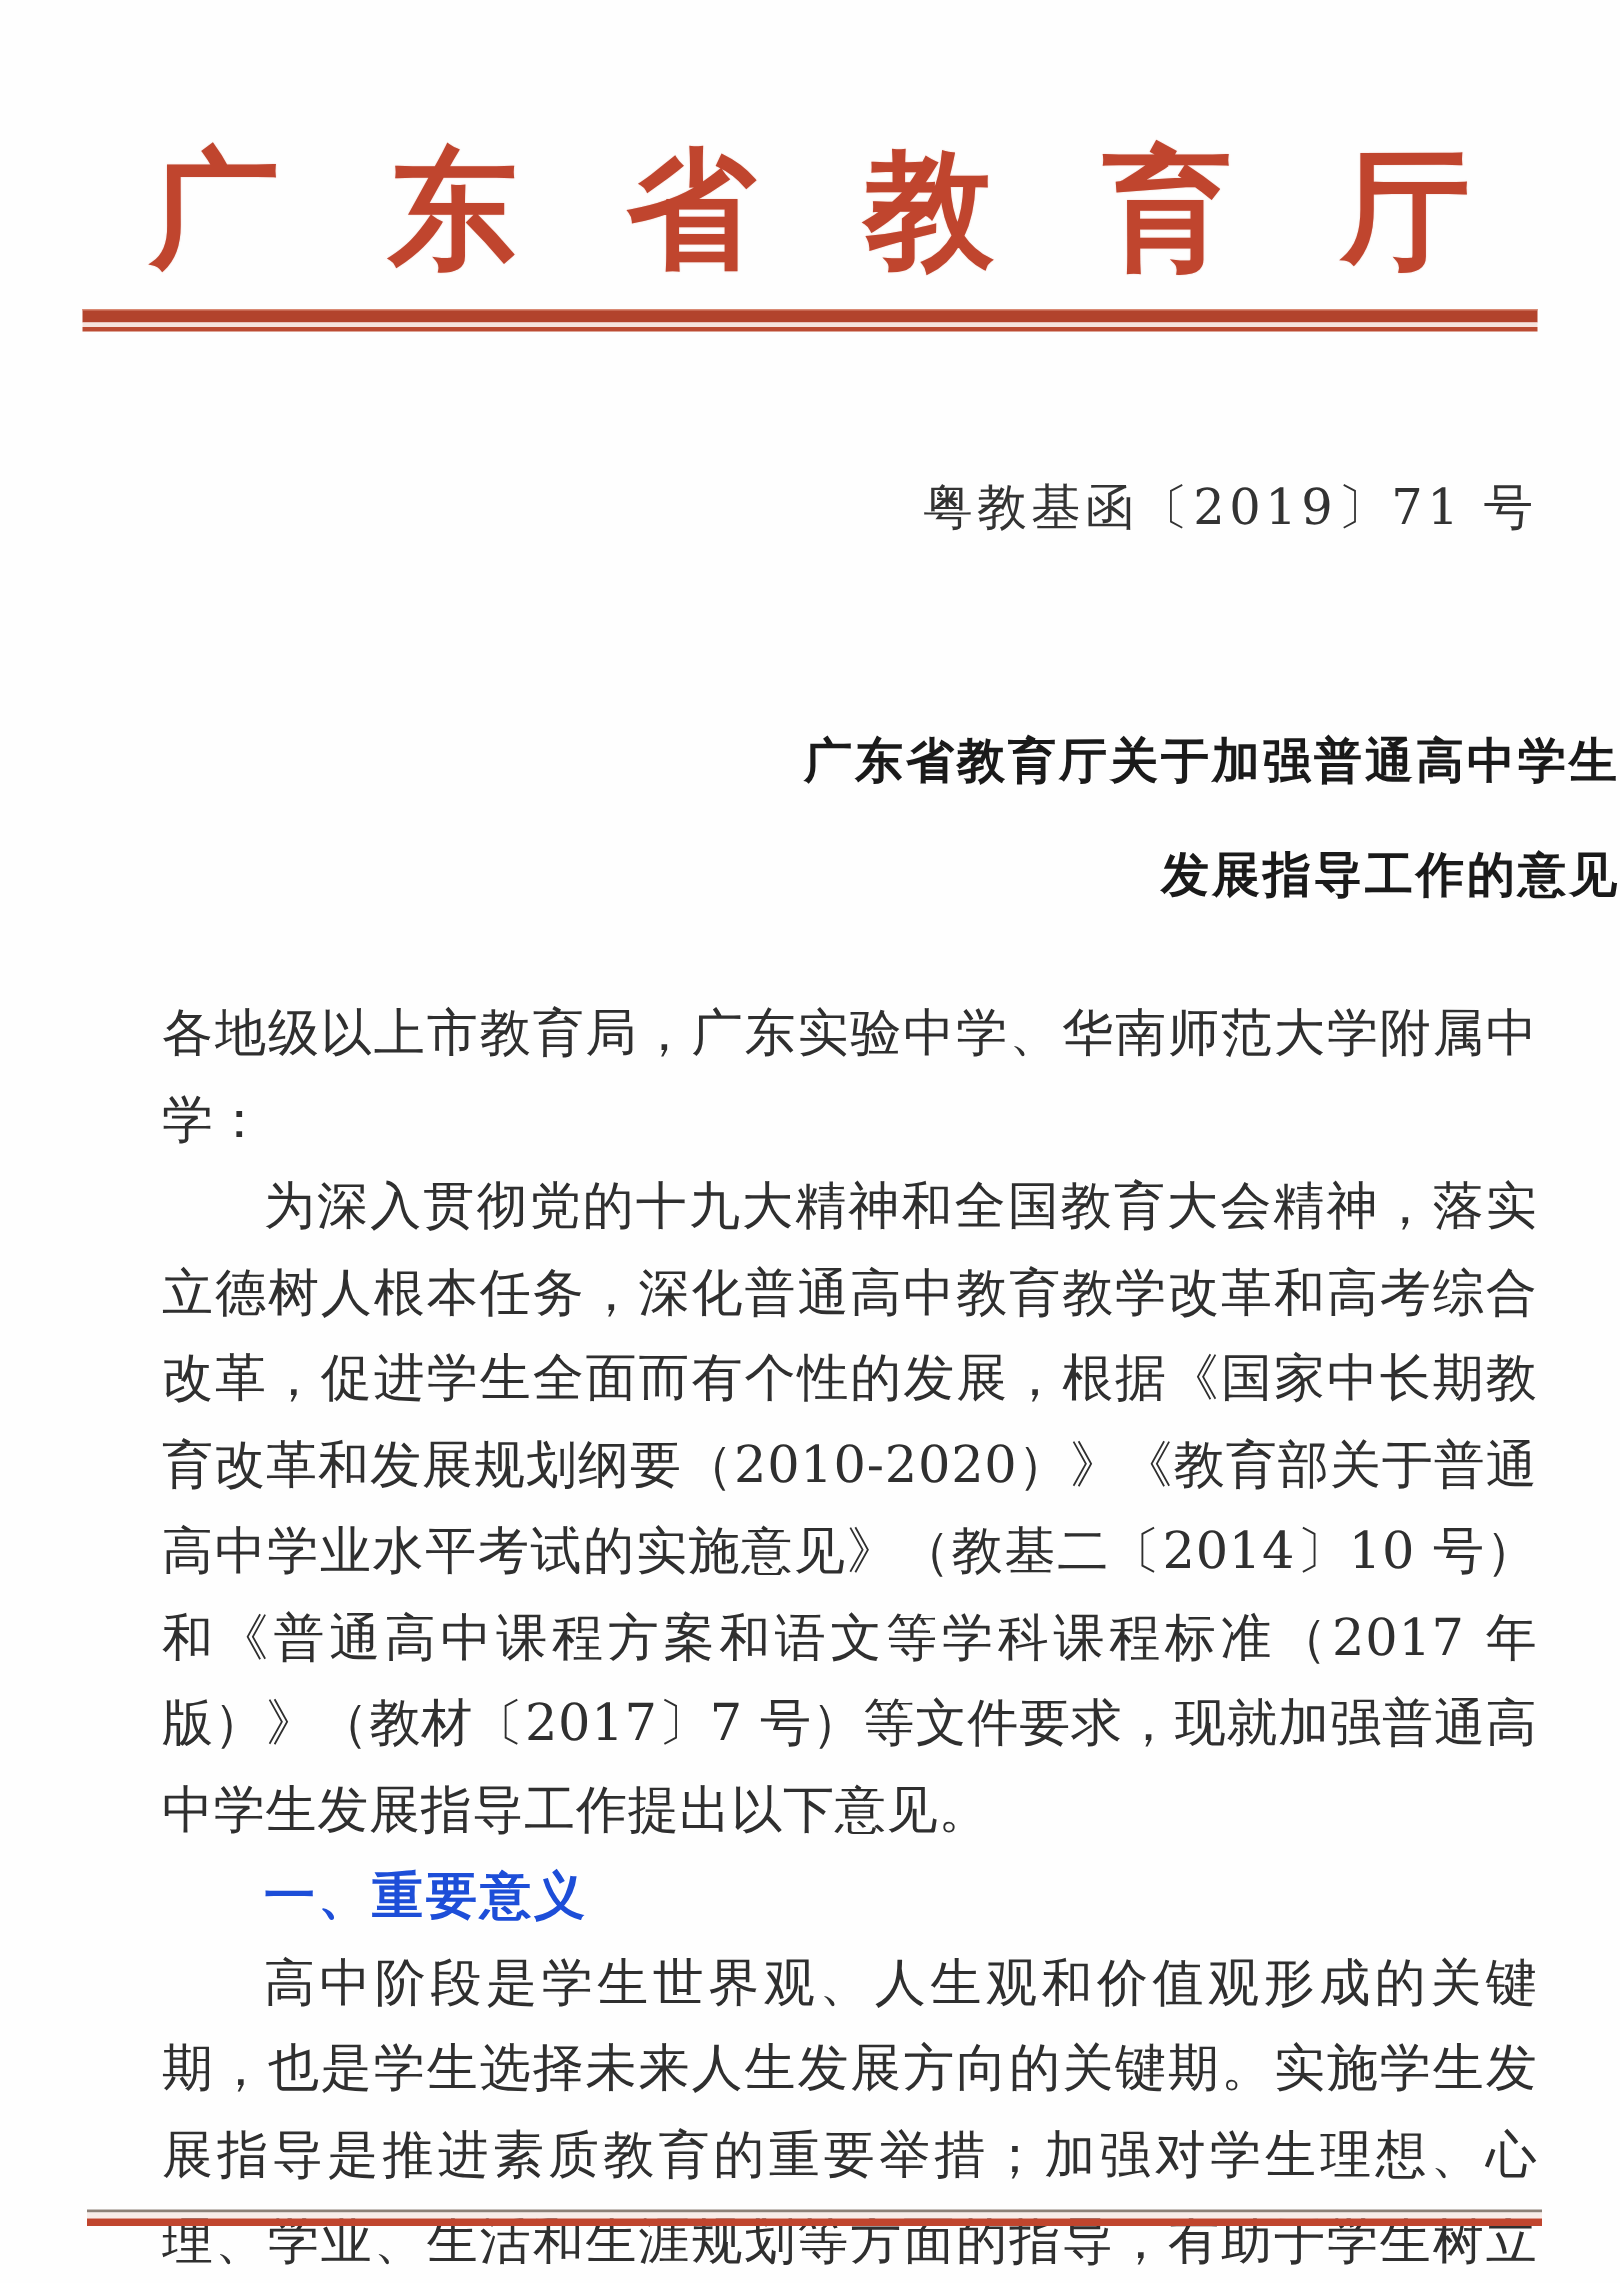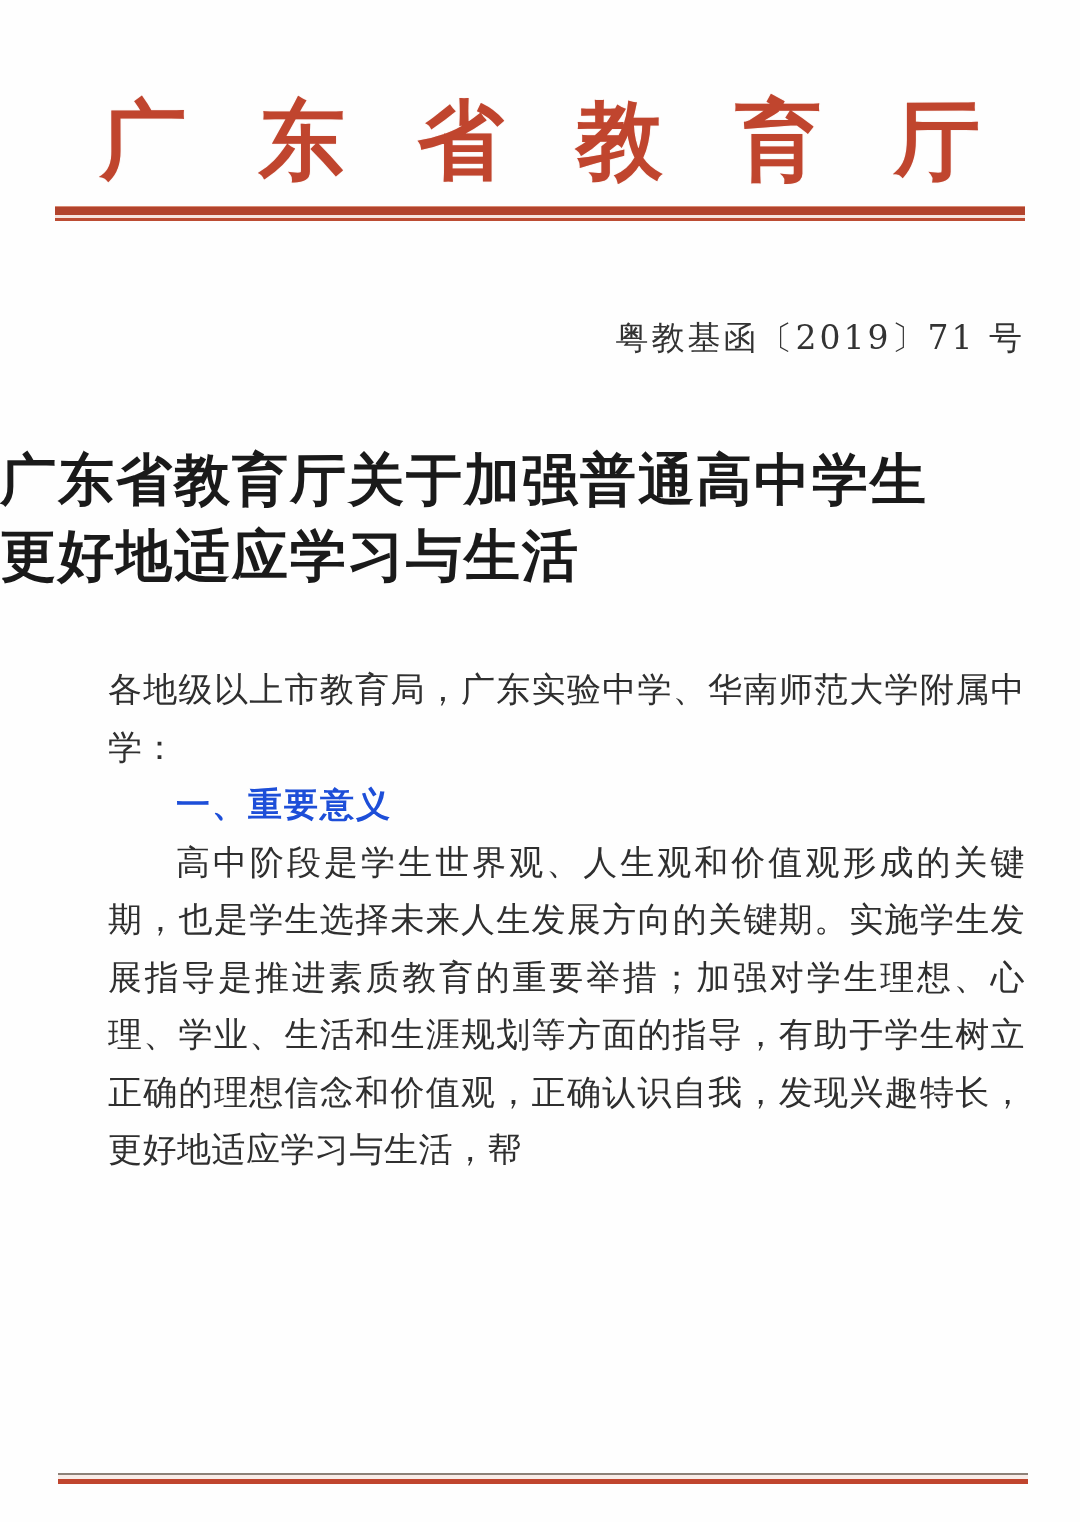--- a/index.html
+++ b/index.html
@@ -55,25 +55,25 @@
     right: 55px;
     font-size: 33px;
     letter-spacing: 3px;
     color: #333333;
     white-space: nowrap;
   }
 
   
   .doc-title {
     position: absolute;
-    top: 441px;
+    top: 469px;
     left: 0;
     width: 1080px;
-    text-align: left;
-    font-size: 56px;
+    text-align: right;
+    font-size: 32px;
     font-weight: bold;
     color: #1a1a1a;
     line-height: 76px;
     letter-spacing: 2px;
   }
 
   
   .doc-body {
     position: absolute;
     top: 661px;
@@ -123,25 +123,26 @@
   <div class="header-rule">
     <div class="rule-thick"></div>
     <div class="rule-gap"></div>
     <div class="rule-thin"></div>
   </div>
 
   <div class="doc-number">粤教基函〔2019〕71 号</div>
 
   <div class="doc-title">
     <div>广东省教育厅关于加强普通高中学生</div>
-    <div>更好地适应学习与生活</div>
+    <div>发展指导工作的意见</div>
   </div>
 
   <div class="doc-body">
     <p>各地级以上市教育局，广东实验中学、华南师范大学附属中学：</p>
+    <p class="indent">为深入贯彻党的十九大精神和全国教育大会精神，落实立德树人根本任务，深化普通高中教育教学改革和高考综合改革，促进学生全面而有个性的发展，根据《国家中长期教育改革和发展规划纲要（2010-2020）》《教育部关于普通高中学业水平考试的实施意见》（教基二〔2014〕10 号）和《普通高中课程方案和语文等学科课程标准（2017 年版）》（教材〔2017〕7 号）等文件要求，现就加强普通高中学生发展指导工作提出以下意见。</p>
     <p class="section-heading">一、重要意义</p>
     <p class="indent">高中阶段是学生世界观、人生观和价值观形成的关键期，也是学生选择未来人生发展方向的关键期。实施学生发展指导是推进素质教育的重要举措；加强对学生理想、心理、学业、生活和生涯规划等方面的指导，有助于学生树立正确的理想信念和价值观，正确认识自我，发现兴趣特长，更好地适应学习与生活，帮</p>
   </div>
 
   <div class="footer-rule">
     <div class="rule-gray"></div>
     <div class="rule-gap"></div>
     <div class="rule-red"></div>
   </div>
 

